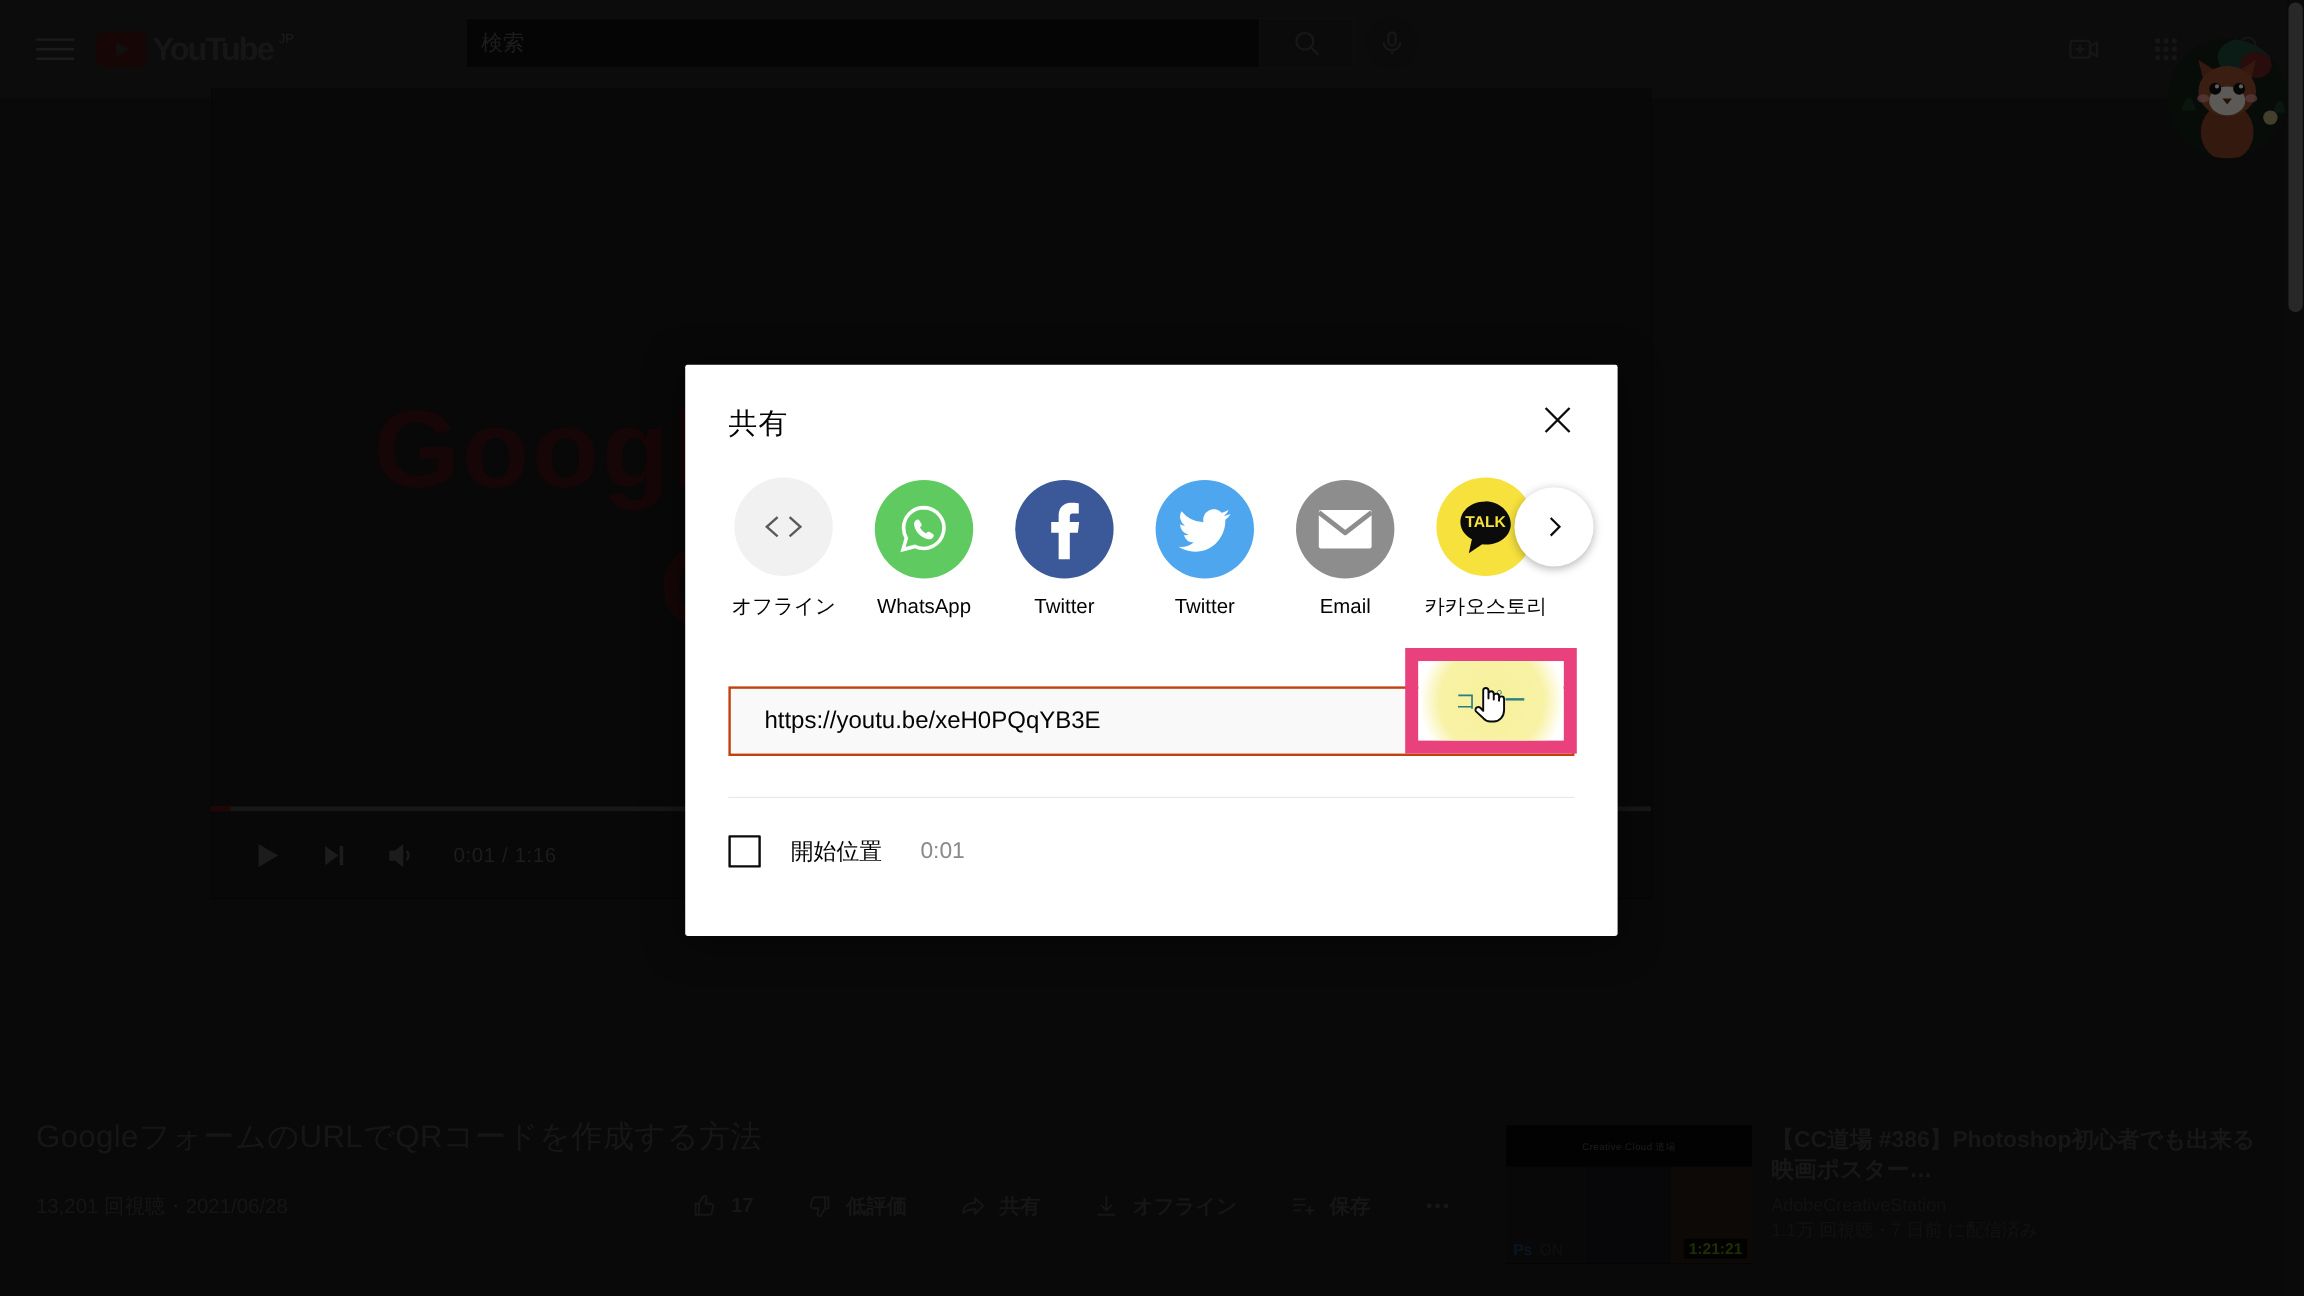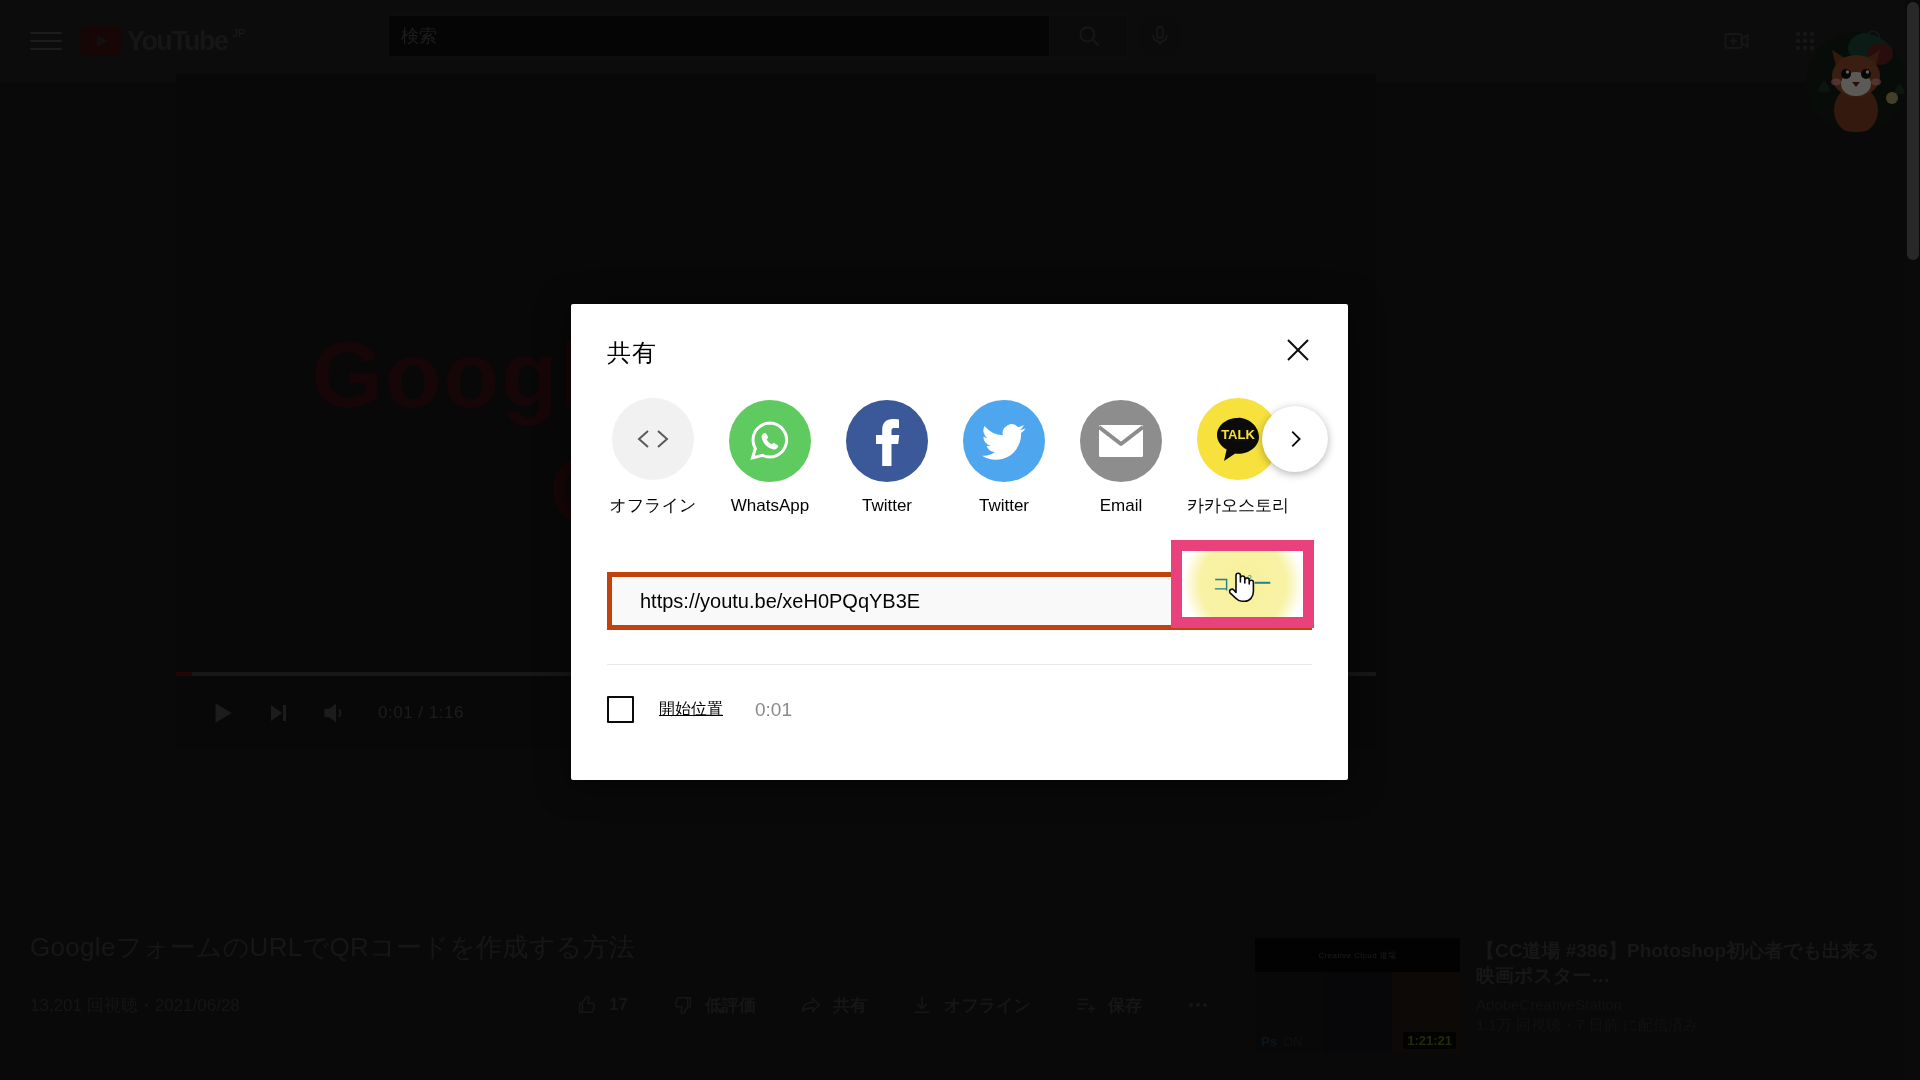--- a/index.html
+++ b/index.html
@@ -117,40 +117,40 @@
   .targets-row { display: flex; gap: 25px; }
   .target { width: 92px; display: flex; flex-direction: column; align-items: center; cursor: pointer; justify-content: center; }
   .t-circle { width: 82px; height: 82px; border-radius: 50%; display: flex;
     align-items: center; justify-content: center; position: relative; overflow: hidden; }
   .t-label { margin-top: 14px; font-size: 17px; color: #030303; white-space: nowrap; }
   .next-btn { position: absolute; right: -16px; top: 8px; width: 66px; height: 66px;
     border-radius: 50%; background: #fff; box-shadow: 0 2px 8px rgba(0,0,0,.3);
     display: flex; align-items: center; justify-content: center; cursor: pointer; z-index: 5; }
 
   .link-row { position: absolute; left: 36px; top: 268px; width: 705px; height: 58px; }
-  .link-field { position: absolute; inset: 0; background: #f9f9f9; border: 5px solid #c2410c;
+  .link-field { position: absolute; inset: 0; background: #f9f9f9; border: 2px solid #c2410c;
     display: flex; align-items: center; padding-left: 28px; }
   .link-text { font-size: 20px; color: #030303; }
   .copy-wrap { position: absolute; right: -2px; top: -32px; width: 143px; height: 88px; }
   .copy-outline { position: absolute; inset: 0; border: 11px solid #e8417c; background: transparent; }
   .copy-inner { position: absolute; left: 11px; top: 11px; right: 11px; bottom: 11px;
     background: #fff; display: flex; align-items: center; justify-content: center;
     overflow: hidden; cursor: pointer; }
   .copy-glow { position: absolute; left: 50%; top: 50%; transform: translate(-50%,-50%);
     width: 118px; height: 118px; border-radius: 50%;
     background: radial-gradient(circle, #f7f09a 0%, #f8f2a6 52%, rgba(255,255,255,0) 72%); }
   .copy-text { position: relative; font-size: 19px; color: #2a7f82; letter-spacing: 1px; z-index: 2; }
   .cursor-hand { position: absolute; left: 56px; top: 30px; z-index: 6; }
 
   .dlg-div { position: absolute; left: 36px; top: 360px; width: 705px; height: 1px; background: #e8e8e8; }
 
   .start-row { position: absolute; left: 36px; top: 392px; display: flex; align-items: center; }
   .checkbox { width: 27px; height: 27px; border: 2.5px solid #0b0b0b; background: #fff;
     border-radius: 1px; cursor: pointer; }
-  .start-label { margin-left: 25px; font-size: 16px; color: #030303; text-decoration: underline; }
+  .start-label { margin-left: 25px; font-size: 19px; color: #030303; }
   .start-time { margin-left: 32px; font-size: 19px; color: #8a8a8a; }
 </style>
 </head>
 <body>
 
 <div id="root">
 
   <div class="page">
 
     <div class="masthead">

